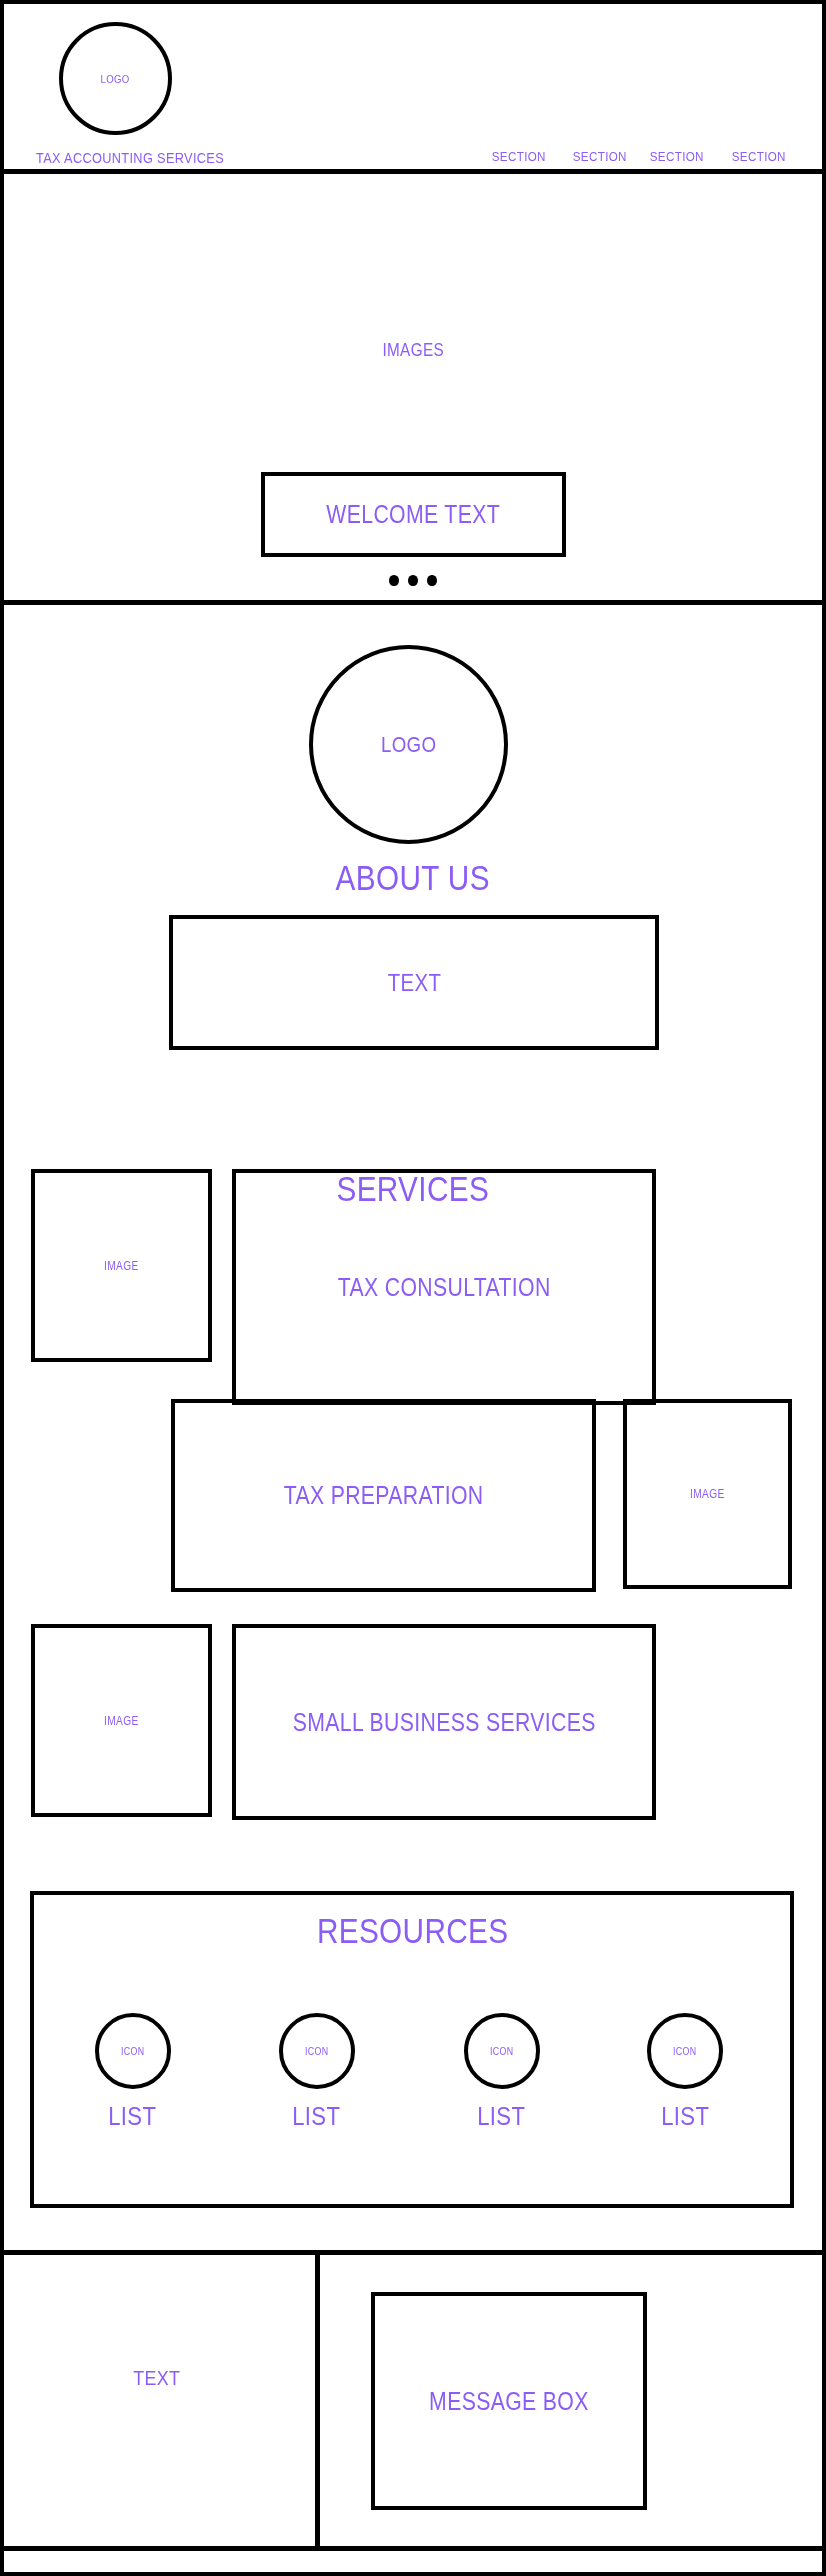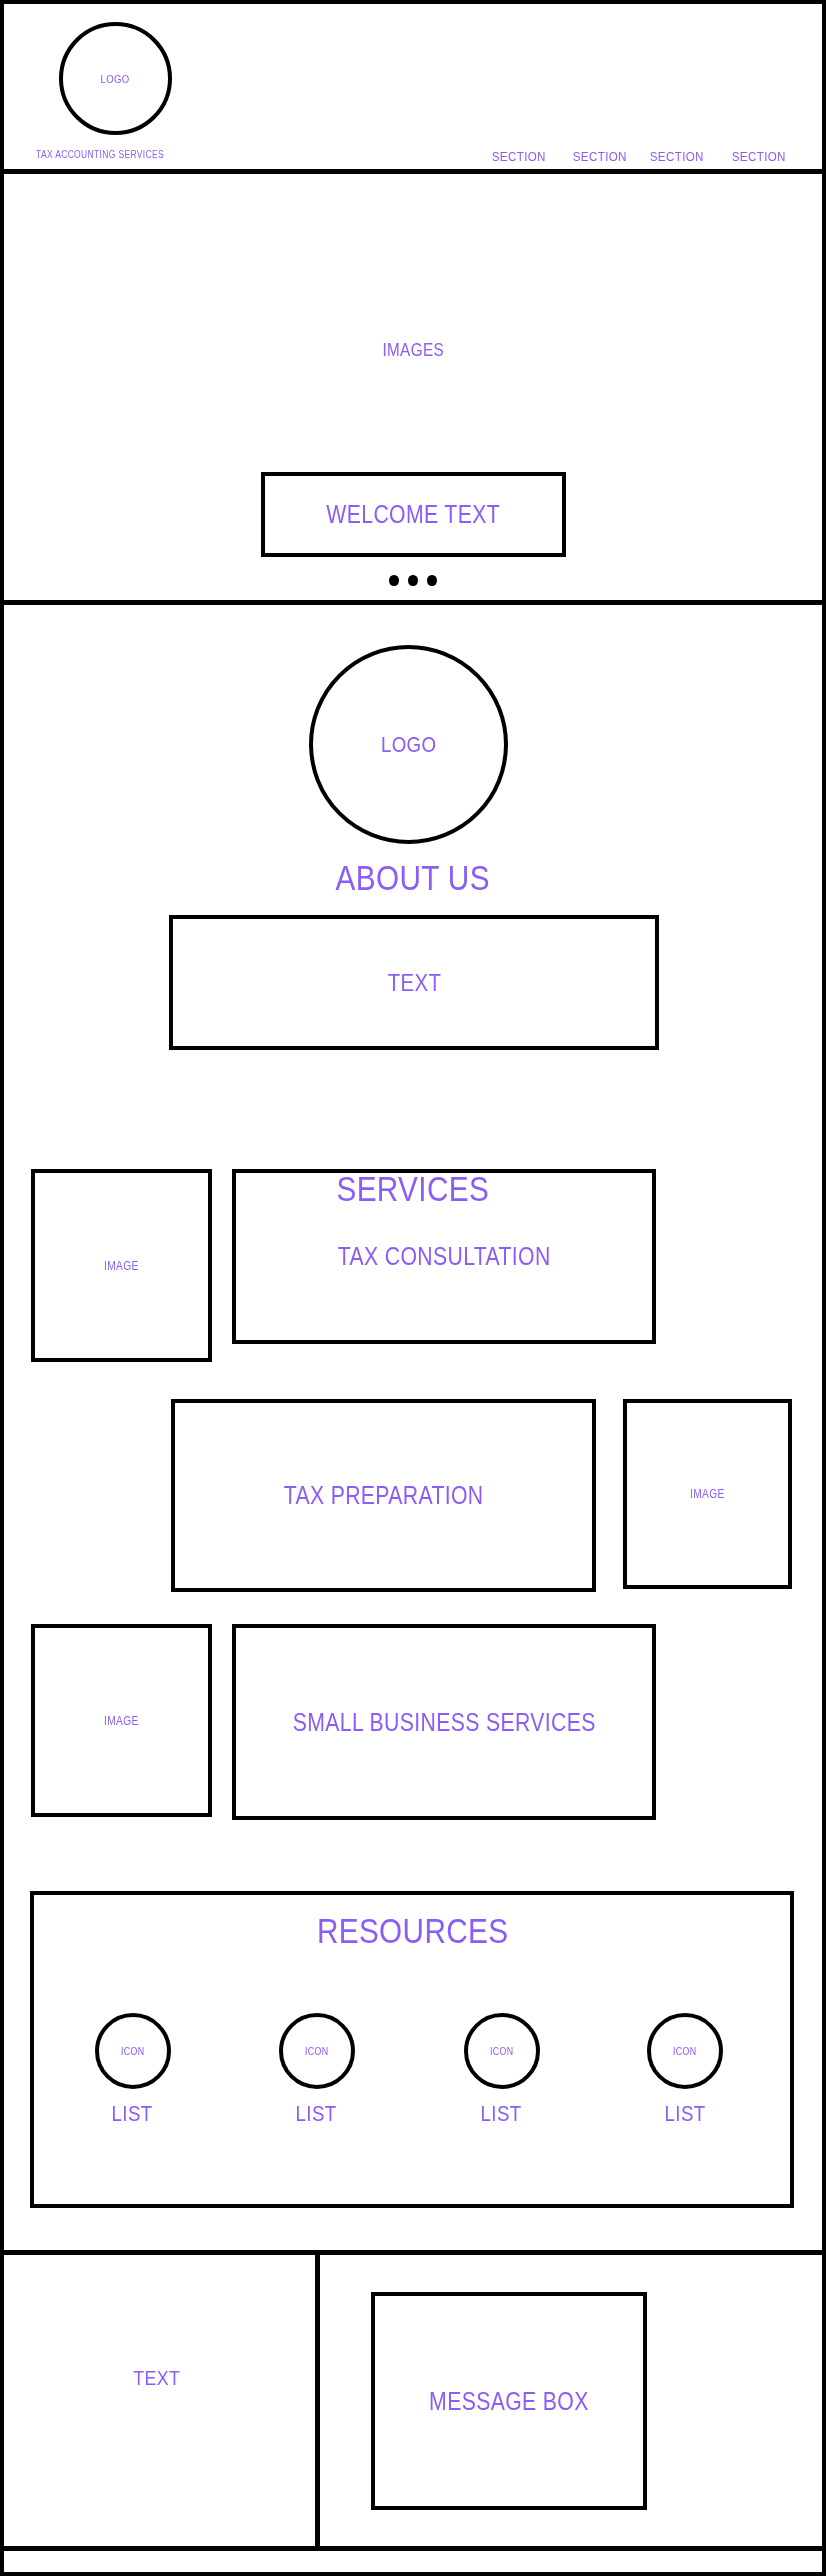--- a/index.html
+++ b/index.html
@@ -12,21 +12,21 @@
     overflow:hidden;
   }
   .page-border{position:absolute;inset:0;border:4.8px solid #000;pointer-events:none;z-index:50;}
   .abs{position:absolute;box-sizing:border-box;}
   .flexc{display:flex;align-items:center;justify-content:center;}
   .cond{display:inline-block;transform:scaleX(0.85);transform-origin:50% 50%;white-space:nowrap;letter-spacing:0.4px;}
   .cond-left{display:inline-block;transform:scaleX(0.85);transform-origin:0 50%;white-space:nowrap;letter-spacing:0.4px;}
 
   
   .hdr-logo{left:59px;top:22px;width:113px;height:113px;border:4px solid #000;border-radius:50%;font-size:11.3px;}
-  .brand{left:36px;top:149px;font-size:10px;text-decoration:underline;}
+  .brand{left:36px;top:149px;font-size:15px;text-decoration:underline;}
   .nav-item{top:149px;width:96px;text-align:center;font-size:13.7px;}
   .hdr-rule{left:0;top:169px;width:826px;height:4.8px;background:#000;}
 
   
   .hero-images{left:0;top:340px;width:826px;text-align:center;font-size:18px;}
   .welcome-box{left:261px;top:472px;width:305px;height:85px;border:4px solid #000;font-size:25px;}
   .dots{left:0;top:575px;width:826px;display:flex;justify-content:center;gap:9.6px;}
   .dot{width:9.6px;height:11.3px;border-radius:50%;background:#000;}
   .sec-rule{left:0;top:600px;width:826px;height:4.8px;background:#000;}
 
@@ -35,31 +35,31 @@
   .h-section{left:0;width:826px;text-align:center;font-size:35px;}
   .about-head{top:858px;}
   .about-text{left:169px;top:915px;width:490px;height:135px;border:4.8px solid #000;font-size:24px;}
 
   
   .services-head{top:1169px;}
   .svc-label{font-size:25px;}
   .img-box{border:4px solid #000;font-size:12px;}
   .svc-box{border:4.8px solid #000;}
   .r1-img{left:31px;top:1169px;width:181px;height:193px;}
-  .r1-main{left:232px;top:1169px;width:424px;height:175px;}
+  .r1-main{left:232px;top:1169px;width:424px;height:236px;}
   .r2-main{left:171px;top:1399px;width:425px;height:193px;}
   .r2-img{left:623px;top:1399px;width:169px;height:190px;}
   .r3-img{left:31px;top:1624px;width:181px;height:193px;}
   .r3-main{left:232px;top:1624px;width:424px;height:196px;}
 
   
   .res-box{left:30px;top:1891px;width:764px;height:317px;border:4.8px solid #000;}
   .res-head{top:1911px;}
   .res-icon{top:2013px;width:76px;height:76px;border:4px solid #000;border-radius:50%;font-size:10.4px;}
-  .res-list{top:2101px;width:113px;text-align:center;font-size:22px;text-decoration:underline;}
+  .res-list{top:2101px;width:113px;text-align:center;font-size:26px;text-decoration:underline;}
 
   
   .ft-rule{left:0;top:2250px;width:826px;height:4.8px;background:#000;}
   .ft-vrule{left:315px;top:2255px;width:4.8px;height:291px;background:#000;}
   .ft-brule{left:0;top:2546px;width:826px;height:4.8px;background:#000;}
   .contact-head{left:32px;top:2312px;width:249px;text-align:center;font-size:32px;}
   .contact-text{left:32px;top:2366px;width:249px;text-align:center;font-size:21px;}
   .msg-box{left:371px;top:2292px;width:276px;height:218px;border:4.8px solid #000;font-size:25px;}
 </style>
 </head>

